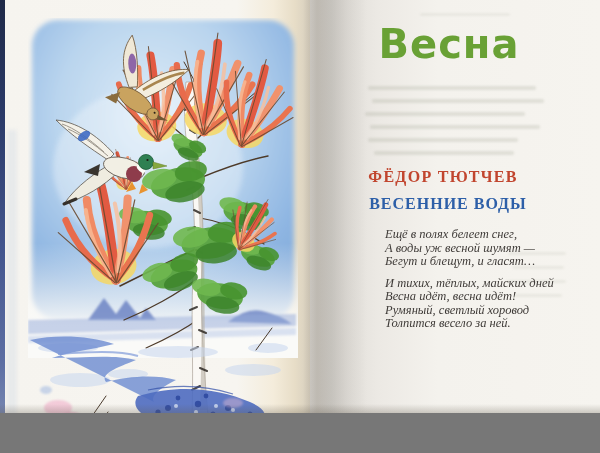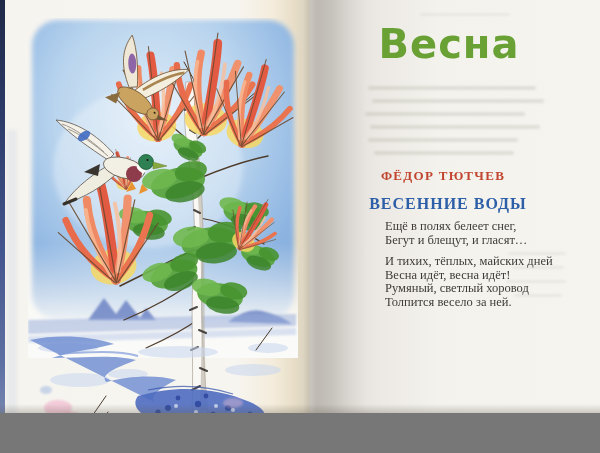--- a/index.html
+++ b/index.html
@@ -21,24 +21,24 @@
   .right-page{position:absolute;left:310px;top:0;width:290px;height:453px;
     background:linear-gradient(90deg,#d6d3ce 0px,#e0ddd8 28px,#ece9e4 68px,#f4f2ed 128px,#f6f4ef 100%);}
   .bottom-shadow{position:absolute;left:0;bottom:0;width:600px;height:9px;
     background:linear-gradient(to bottom,rgba(0,0,0,0),rgba(95,88,75,.28));}
 
   
   .section-title{position:absolute;left:-6px;top:24px;width:100%;margin:0;text-align:center;
     font-family:"DejaVu Sans",sans-serif;font-weight:bold;font-size:40px;line-height:1;
     letter-spacing:1px;color:#69a135;}
   .author{position:absolute;top:168px;width:100%;transform:translateX(-12px);text-align:center;
-    font-weight:bold;font-size:13px;letter-spacing:1.3px;color:#c1452e;}
+    font-weight:bold;font-size:16px;letter-spacing:1.3px;color:#c1452e;}
   .poem-title{position:absolute;top:195px;width:100%;transform:translateX(-7px);text-align:center;
     font-weight:bold;font-size:16px;letter-spacing:1px;color:#2d5fa8;}
-  .poem{position:absolute;left:75px;top:220px;color:#3f3b38;}
+  .poem{position:absolute;left:75px;top:228px;color:#3f3b38;font-style:italic;}
   .stanza{margin:0 0 8px 0;}
   .line{font-size:12.5px;line-height:13.5px;white-space:nowrap;}
   .page-number{position:absolute;top:418px;width:100%;transform:translateX(1px);text-align:center;
     font-size:12px;color:#474340;}
 
   
   .bleed-bar{position:absolute;background:rgba(140,145,125,.20);filter:blur(.8px);border-radius:2px;}
 </style>
 </head>
 <body>
@@ -266,20 +266,21 @@
     <div class="bleed-bar" style="left:196px;top:280px;width:60px;height:3px;opacity:.6"></div>
     <div class="bleed-bar" style="left:204px;top:294px;width:48px;height:3px;opacity:.6"></div>
 
     <h1 class="section-title">Весна</h1>
     <div class="author">ФЁДОР ТЮТЧЕВ</div>
     <div class="poem-title">ВЕСЕННИЕ ВОДЫ</div>
 
     <div class="poem">
       <div class="stanza">
         <div class="line">Ещё в полях белеет снег,</div>
+        <div class="line">А воды уж весной шумят —</div>
         <div class="line">Бегут и блещут, и гласят…</div>
       </div>
       <div class="stanza">
         <div class="line">И тихих, тёплых, майских дней</div>
         <div class="line">Весна идёт, весна идёт!</div>
         <div class="line">Румяный, светлый хоровод</div>
         <div class="line">Толпится весело за ней.</div>
       </div>
     </div>
 

